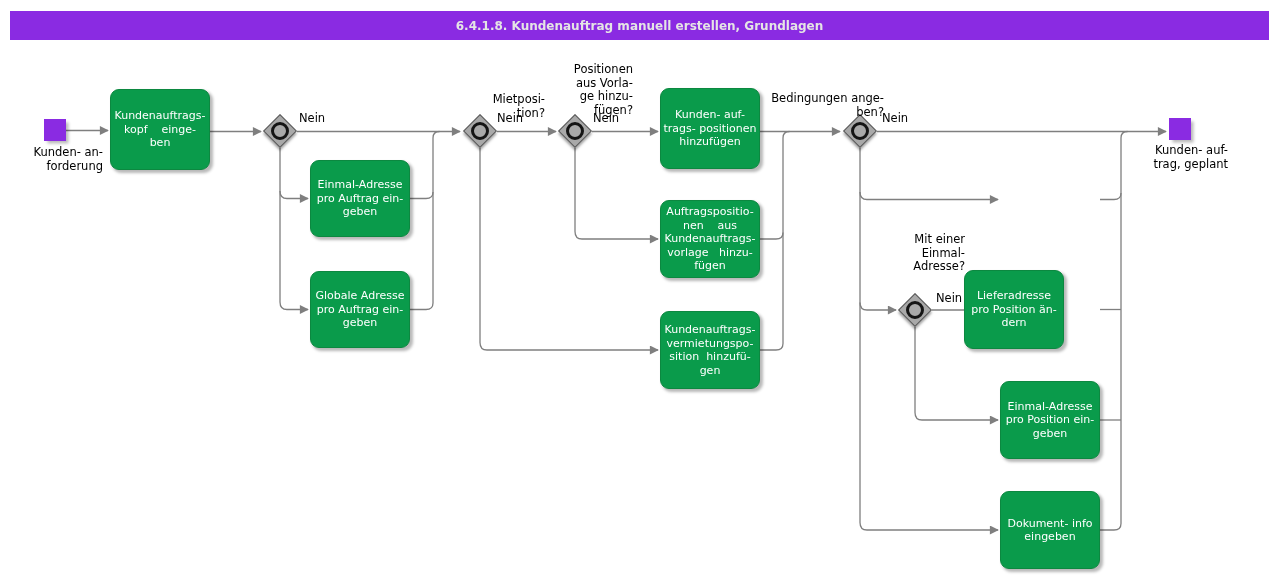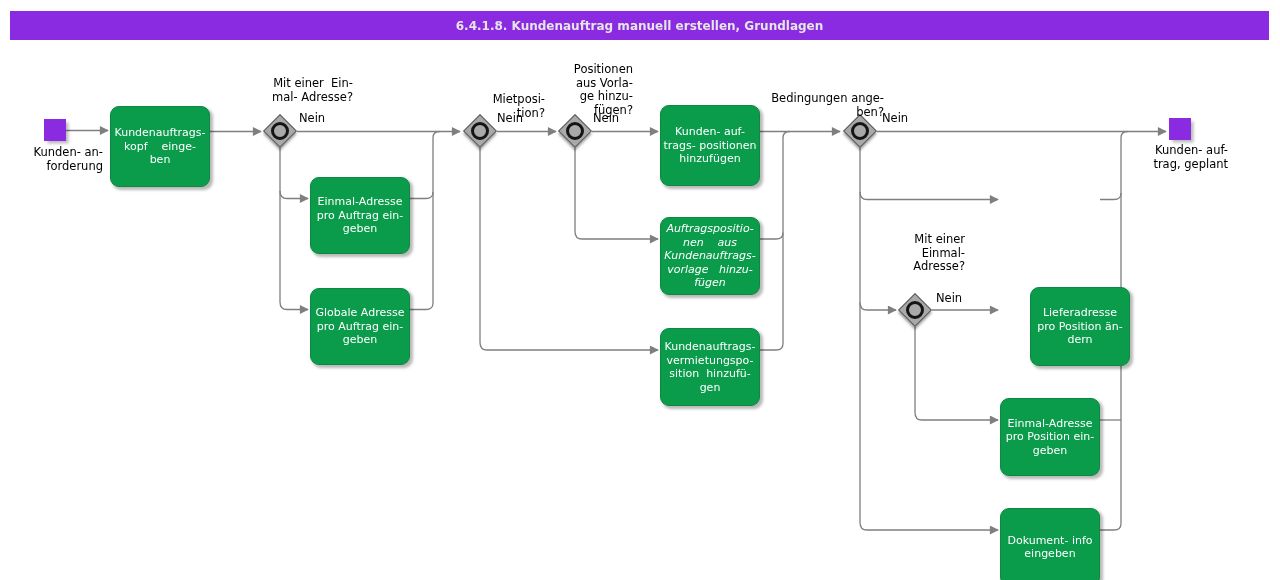--- a/index.html
+++ b/index.html
@@ -23,21 +23,20 @@
   .flow .arrowhead{fill:var(--line-gray);stroke:none;}
   .task{
     position:absolute;width:100px;box-sizing:border-box;
     background:var(--task-green);border:1px solid var(--task-border);
     border-radius:9px;color:#fff;
     font-size:11px;line-height:13.5px;
     display:flex;align-items:center;justify-content:center;
     text-align:center;white-space:pre-wrap;
     padding:2px 1px;
     box-shadow:2.5px 2.5px 3px rgba(0,0,0,0.28);
-    margin-top:17px;
   }
   .event{
     position:absolute;width:22px;height:22px;
     background:var(--accent-purple);
     box-shadow:2.5px 2.5px 3px rgba(0,0,0,0.28);
   }
   .gateway{
     position:absolute;width:24px;height:24px;box-sizing:border-box;
     background:var(--gateway-gray);border:1px solid #5A5A5A;
     transform:rotate(45deg);
@@ -114,30 +113,30 @@
 ben</div>
   <div class="task" style="left:310px;top:160px;height:77px;">Einmal-Adresse
 pro Auftrag ein-
 geben</div>
   <div class="task" style="left:310px;top:271px;height:77px;">Globale Adresse
 pro Auftrag ein-
 geben</div>
   <div class="task" style="left:660px;top:88px;height:81px;">Kunden- auf-
 trags- positionen
 hinzufügen</div>
-  <div class="task" style="left:660px;top:200px;height:78px;font-style:italic;">Auftragspositio-
+  <div class="task" style="left:660px;top:200px;height:78px;">Auftragspositio-
 nen    aus
 Kundenauftrags-
 vorlage   hinzu-
 fügen</div>
   <div class="task" style="left:660px;top:311px;height:78px;">Kundenauftrags-
 vermietungspo-
 sition  hinzufü-
 gen</div>
-  <div class="task" style="left:1030px;top:270px;height:79px;">Lieferadresse
+  <div class="task" style="left:964px;top:270px;height:79px;">Lieferadresse
 pro Position än-
 dern</div>
   <div class="task" style="left:1000px;top:381px;height:78px;">Einmal-Adresse
 pro Position ein-
 geben</div>
   <div class="task" style="left:1000px;top:491px;height:78px;">Dokument- info
 eingeben</div>
 
   <div class="gateway" style="left:268px;top:119px;">
     <div class="gw-circle"></div>
@@ -148,22 +147,20 @@
   <div class="gateway" style="left:563px;top:119px;">
     <div class="gw-circle"></div>
   </div>
   <div class="gateway" style="left:848px;top:119px;">
     <div class="gw-circle"></div>
   </div>
   <div class="gateway" style="left:903px;top:298px;">
     <div class="gw-circle"></div>
   </div>
 
-  <div class="label q" style="left:213px;top:77px;width:140px;">Mit einer  Ein-
-mal- Adresse?</div>
   <div class="label q" style="left:415px;top:93px;width:130px;">Mietposi-
 tion?</div>
   <div class="label q" style="left:513px;top:63px;width:120px;">Positionen
 aus Vorla-
 ge hinzu-
 fügen?</div>
   <div class="label q" style="left:744px;top:92px;width:140px;">Bedingungen ange-
 ben?</div>
   <div class="label q" style="left:865px;top:233px;width:100px;">Mit einer
 Einmal-

